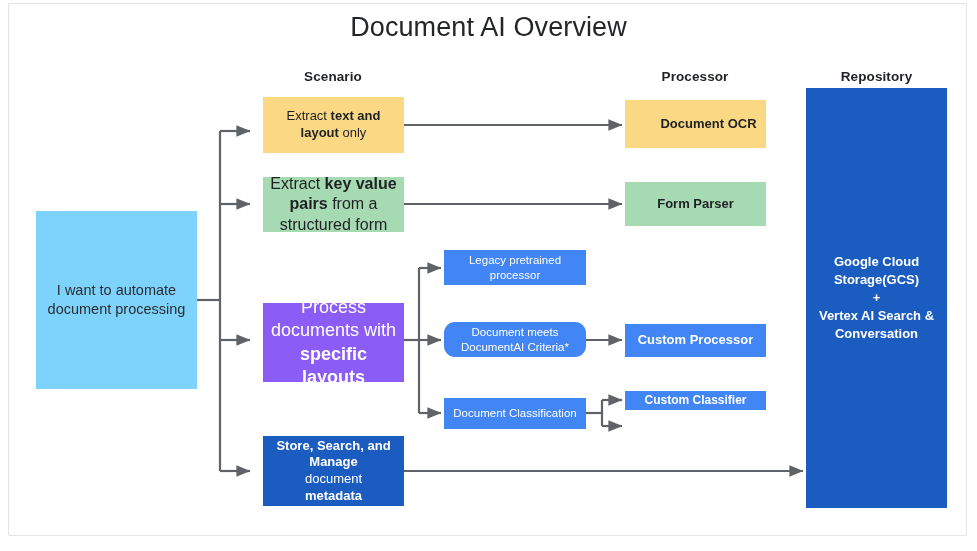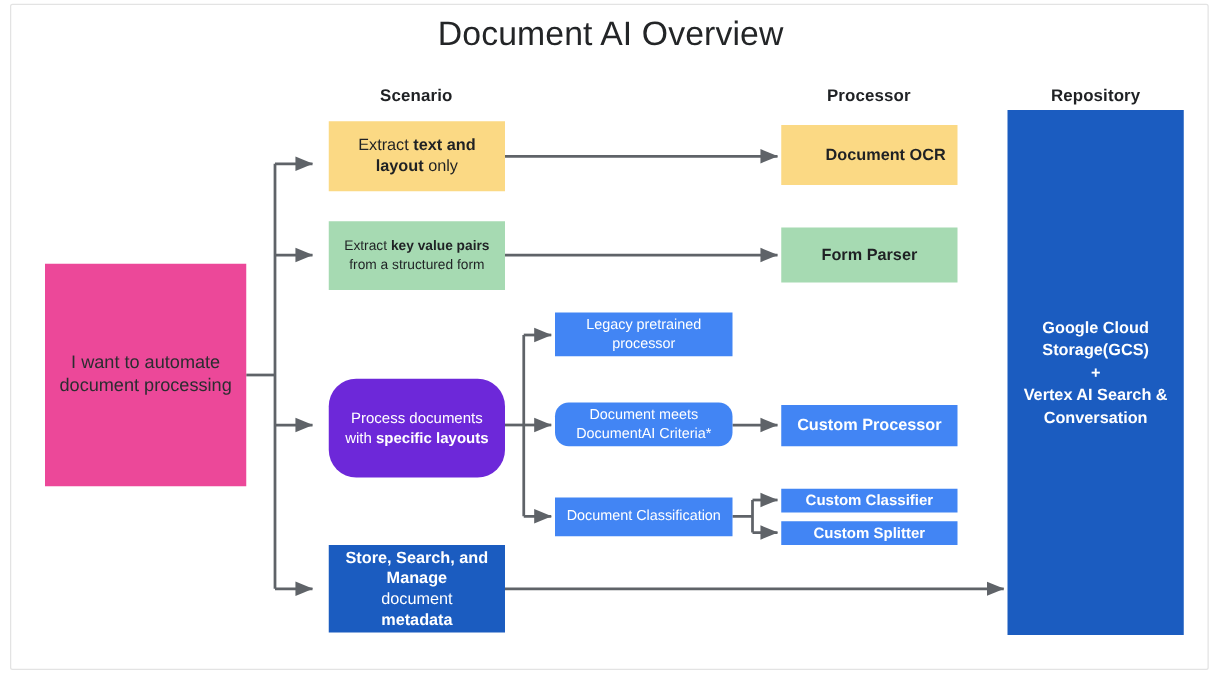--- a/index.html
+++ b/index.html
@@ -46,24 +46,24 @@
     position:absolute;
     box-sizing:border-box;
     display:flex;
     align-items:center;
     justify-content:center;
     text-align:center;
     line-height:1.28;
     padding:2px 6px;
   }
   .box span{display:block;}
-  .b-gray{background:#ec4899;color:#2b2d30;font-size:14.5px;font-weight:400;}
+  .b-gray{background:#7dd3fc;color:#2b2d30;font-size:14.5px;font-weight:400;}
   .b-yellow{background:#fbd984;color:#1f2124;font-size:13px;font-weight:400;}
-  .b-green{background:#a6dab2;color:#1f2124;font-size:11px;font-weight:400;}
-  .b-blue{background:#6d28d9;color:#ffffff;font-size:12px;font-weight:400;border-radius:22px;}
+  .b-green{background:#a6dab2;color:#1f2124;font-size:16px;font-weight:400;}
+  .b-blue{background:#8b5cf6;color:#ffffff;font-size:18px;font-weight:400;}
   .b-blue-sm{background:#4285f4;color:#ffffff;font-size:11.5px;font-weight:400;}
   .b-darkblue{background:#1b5cc0;color:#ffffff;font-size:13px;font-weight:700;}
   .b-proc-yellow{background:#fbd984;color:#1f2124;font-size:13px;font-weight:700;}
   .b-proc-green{background:#a6dab2;color:#1f2124;font-size:13px;font-weight:700;}
   .b-proc-blue{background:#4285f4;color:#ffffff;font-size:13px;font-weight:700;}
   .b-proc-blue-sm{background:#4285f4;color:#ffffff;font-size:12px;font-weight:700;}
   b{font-weight:700;}
   svg.wires{
     position:absolute;
     left:0; top:0;
@@ -171,23 +171,20 @@
   </div>
 
   <div class="box b-proc-blue" style="left:625px;top:324px;width:141px;height:33px;">
     <span>Custom Processor</span>
   </div>
 
   <div class="box b-proc-blue-sm" style="left:625px;top:391px;width:141px;height:19px;">
     <span>Custom Classifier</span>
   </div>
 
-  <div class="box b-proc-blue-sm" style="left:625px;top:417px;width:141px;height:19px;">
-    <span>Custom Splitter</span>
-  </div>
 
   <div class="box b-darkblue repo-text" style="left:806px;top:88px;width:141px;height:420px;">
     <span>Google Cloud</span>
     <span>Storage(GCS)</span>
     <span>+</span>
     <span>Vertex AI Search &amp;</span>
     <span>Conversation</span>
   </div>
 
 </div>

